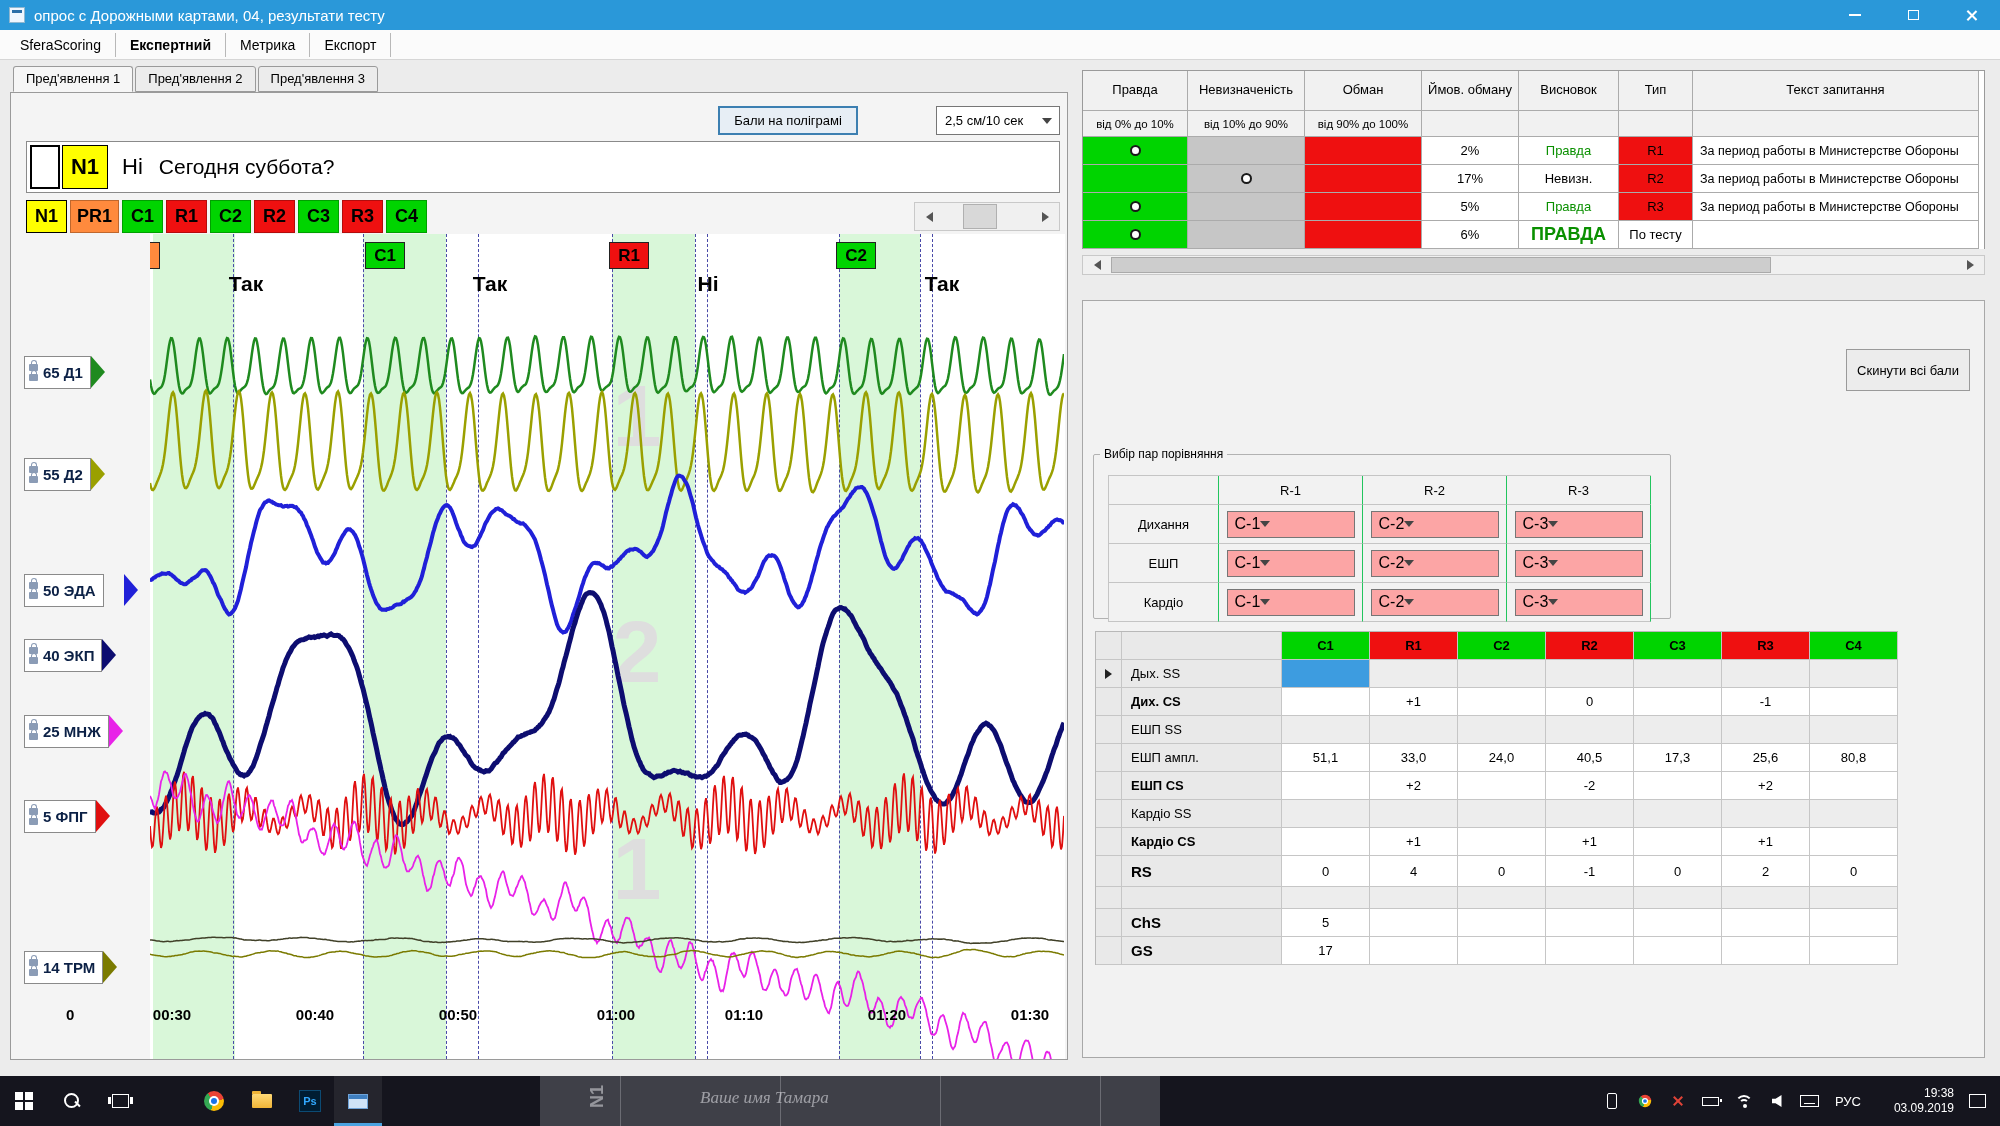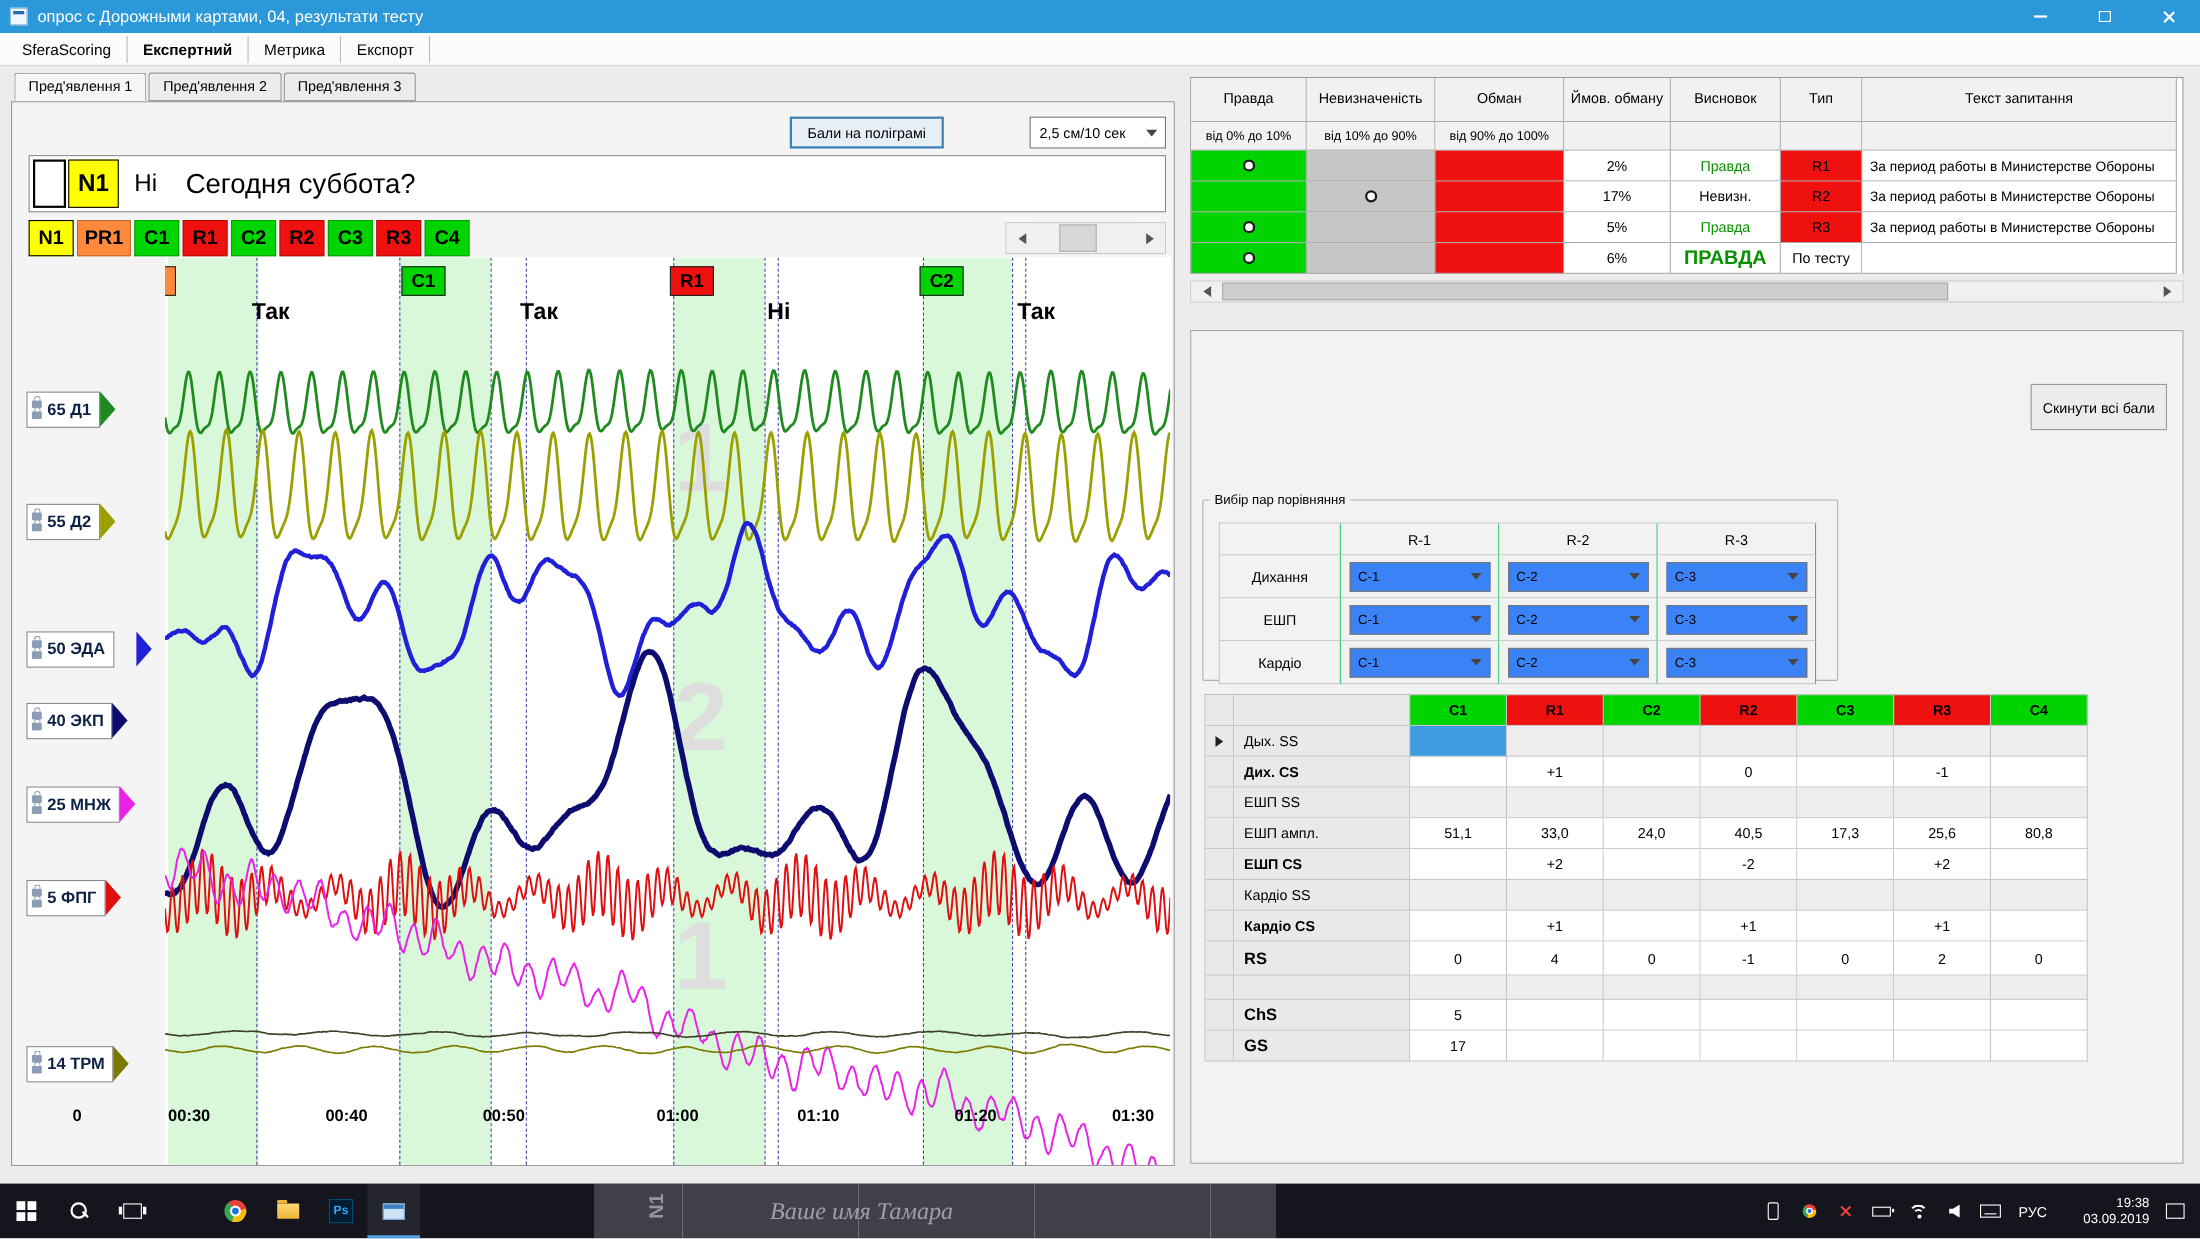--- a/index.html
+++ b/index.html
@@ -33,21 +33,21 @@
   #panel-body{position:absolute;left:0;top:26px;width:1058px;height:968px;background:#f4f4f4;border:1px solid #9a9a9a}
 
   #scores-btn{position:absolute;left:707px;top:13px;width:140px;height:29px;background:#e7eef5;border:2px solid #3c7fb1;font-size:13px;font-family:inherit}
   #scale-combo{position:absolute;left:925px;top:13px;width:124px;height:29px;background:#fff;border:1px solid #767676;display:flex;align-items:center;justify-content:space-between;padding-left:8px;font-size:13px}
   .caret-down{width:0;height:0;border-left:5px solid transparent;border-right:5px solid transparent;border-top:6px solid #444;margin-right:7px}
 
   #question-bar{position:absolute;left:15px;top:48px;width:1034px;height:52px;background:#fff;border:1px solid #8a8a8a;display:flex;align-items:center}
   #q-square{width:30px;height:44px;border:2px solid #000;background:#fff;margin-left:3px}
   #q-code{width:46px;height:44px;background:#ffff00;border:1px solid #000;display:flex;align-items:center;justify-content:center;font-size:22px;font-weight:bold;margin-left:2px}
   #q-answer{font-size:22px;margin-left:14px}
-  #q-text{font-size:25px;margin-left:26px}
+  #q-text{font-size:21px;margin-left:16px}
 
   #chip-row{position:absolute;left:15px;top:107px;display:flex;gap:3px}
   .zone-chip{height:33px;min-width:41px;padding:0 6px;display:flex;align-items:center;justify-content:center;font-size:18px;font-weight:bold}
   #chip-scroll{position:absolute;left:903px;top:109px;width:146px;height:29px;background:#f0f0f0;border:1px solid #c9c9c9;display:flex;align-items:center}
   .hscroll-btn{width:28px;height:100%;display:flex;align-items:center;justify-content:center;background:#f0f0f0}
   .tri-left{width:0;height:0;border-top:5px solid transparent;border-bottom:5px solid transparent;border-right:7px solid #555}
   .tri-right{width:0;height:0;border-top:5px solid transparent;border-bottom:5px solid transparent;border-left:7px solid #555}
   #chip-thumb{width:34px;height:25px;background:#d8d8d8;border:1px solid #b0b0b0;margin-left:20px}
 
   #chart{position:absolute;left:3px;top:141px;width:1051px;height:825px;background:#fff}
@@ -95,41 +95,41 @@
   #gb-method{left:14px;top:8px;width:352px;height:120px}
   .radio-row{display:flex;align-items:center;gap:9px;margin:9px 0 0 16px;font-size:13px}
   .radio{width:14px;height:14px;border:1px solid #555;border-radius:50%;background:#fff;position:relative;flex:none}
   .radio.sel::after{content:'';position:absolute;inset:3px;background:#222;border-radius:50%}
   #reset-btn{position:absolute;left:763px;top:48px;width:124px;height:42px;background:#ececec;border:1px solid #9a9a9a;font-size:13px;font-family:inherit}
   #gb-pairs{left:10px;top:146px;width:578px;height:172px;background:#f2f2f2}
   #pairs-table{position:absolute;left:14px;top:14px;border-top:1px solid #c5c5c5;border-left:1px solid #c5c5c5}
   .p-row{display:grid;grid-template-columns:110px 144px 144px 144px}
   .p-cell{border-right:1px solid #22c55e;border-bottom:1px solid #c5c5c5;display:flex;align-items:center;justify-content:center;font-size:13px;height:39px;background:#f2f2f2}
   .p-head{height:29px}
-  .combo{width:128px;height:27px;background:#3b82f6;border:1px solid #767676;display:flex;align-items:center;justify-content:space-between;padding-left:7px;font-size:12px}
+  .combo{width:128px;height:27px;background:#fca5a5;border:1px solid #767676;display:flex;align-items:center;padding-left:7px;font-size:16px}
 
   #score-table{position:absolute;left:12px;top:330px;border-top:1px solid #b8b8b8;border-left:1px solid #b8b8b8;background:#fff}
   .s-row{display:grid;grid-template-columns:26px 160px repeat(7,88px)}
   .s-cell{border-right:1px solid #c6c6c6;border-bottom:1px solid #c6c6c6;display:flex;align-items:center;justify-content:center;font-size:13px;height:28px;background:#fff}
   .s-label{justify-content:flex-start;padding-left:9px;background:#e9e9e9}
   .s-marker{background:#e9e9e9}
   .s-gray{background:#ededed}
   .s-sel{background:#3d9ce0}
   .s-bold{font-weight:bold}
   .s-big{font-weight:bold;font-size:15px}
   .s-head{font-weight:bold}
   .row-tall .s-cell{height:31px}
   .row-short .s-cell{height:22px}
   .mark-tri{width:0;height:0;border-top:5px solid transparent;border-bottom:5px solid transparent;border-left:7px solid #222}
 
   
   #taskbar{position:absolute;left:0;top:1076px;width:2000px;height:50px;background:#15151e;display:flex;align-items:center;color:#fff}
   #tb-paper{position:absolute;left:540px;top:0;width:620px;height:50px;background:rgba(214,218,224,0.22);overflow:hidden}
   #tb-paper .vline{position:absolute;top:0;bottom:0;width:1px;background:rgba(240,240,245,.25)}
-  #paper-name{position:absolute;left:160px;top:12px;font-size:22px;font-style:italic;color:rgba(235,235,240,.55);font-family:"Liberation Serif", serif}
+  #paper-name{position:absolute;left:160px;top:12px;font-size:17px;font-style:italic;color:rgba(235,235,240,.55);font-family:"Liberation Serif", serif}
   #paper-n1{position:absolute;left:46px;top:10px;font-size:18px;font-weight:bold;color:rgba(235,235,240,.5);transform:rotate(-90deg)}
   .tb-icon{width:48px;height:50px;display:flex;align-items:center;justify-content:center;position:relative;flex:none;z-index:2}
   .active-app{box-shadow:inset 0 -3px 0 #4aa3e0;background:rgba(255,255,255,.07)}
   .win-logo{display:grid;grid-template-columns:8px 8px;grid-template-rows:8px 8px;gap:2px}
   .win-logo span{background:#fff}
   .search-glass{position:relative;width:16px;height:16px}
   .search-glass::before{content:'';position:absolute;left:0;top:0;width:11px;height:11px;border:2px solid #fff;border-radius:50%}
   .search-glass::after{content:'';position:absolute;left:10px;top:10px;width:7px;height:2px;background:#fff;transform:rotate(45deg)}
   .taskview-ico{position:relative;width:17px;height:14px;border:1.5px solid #fff}
   .taskview-ico::before{content:'';position:absolute;left:-5px;top:2px;width:3px;height:7px;background:#fff}

